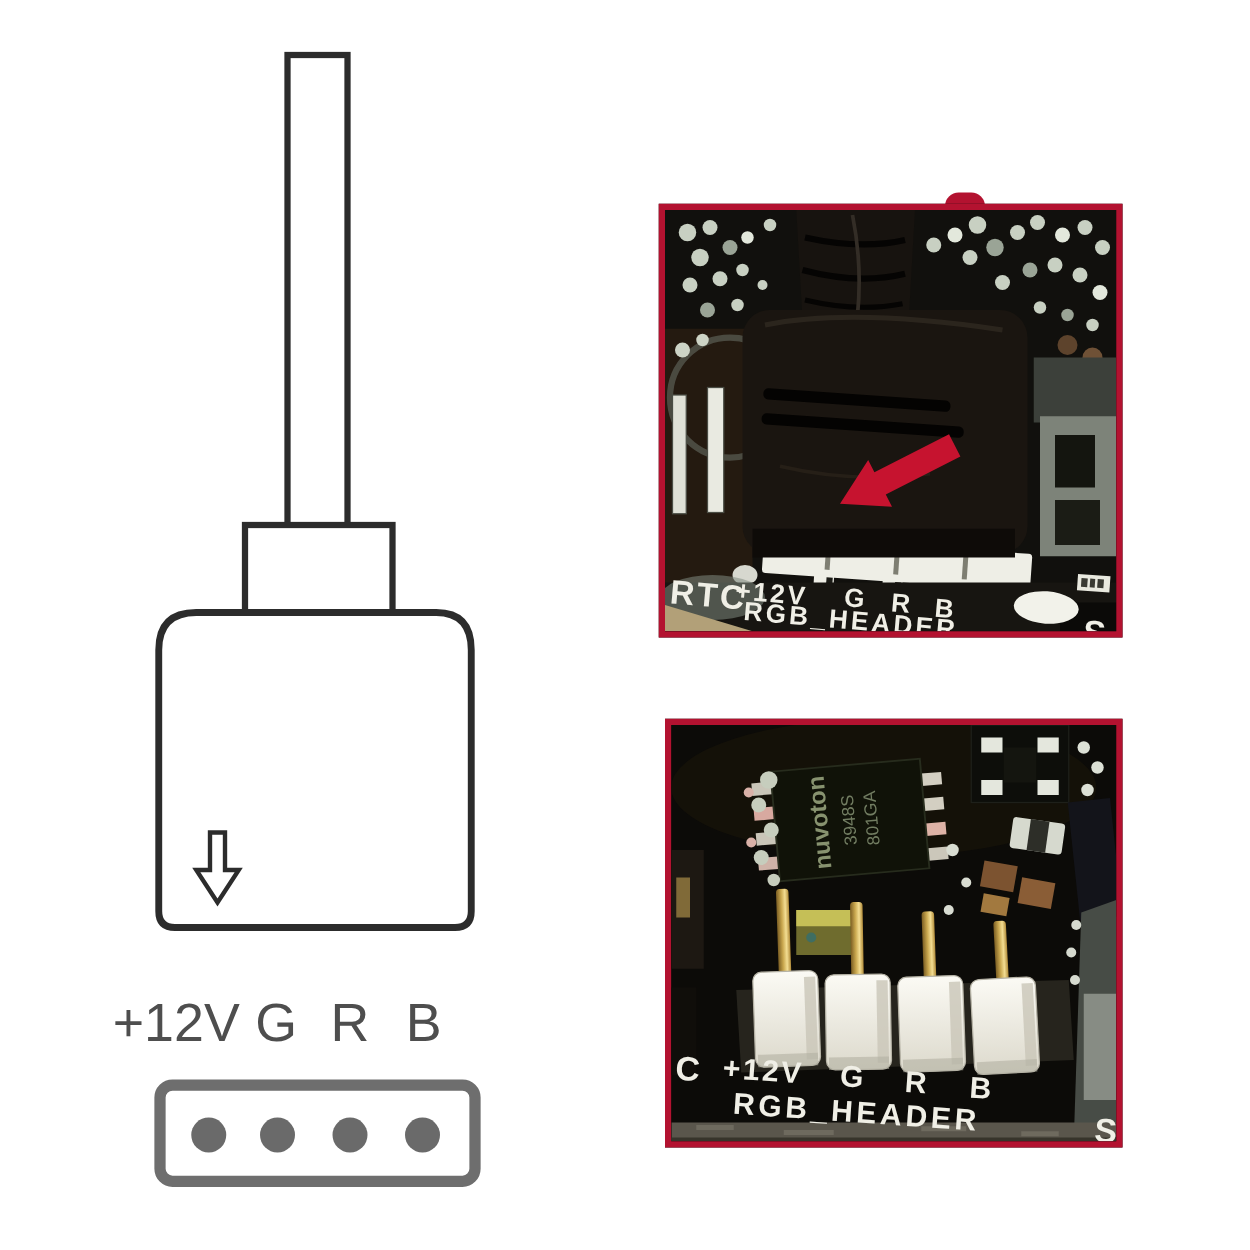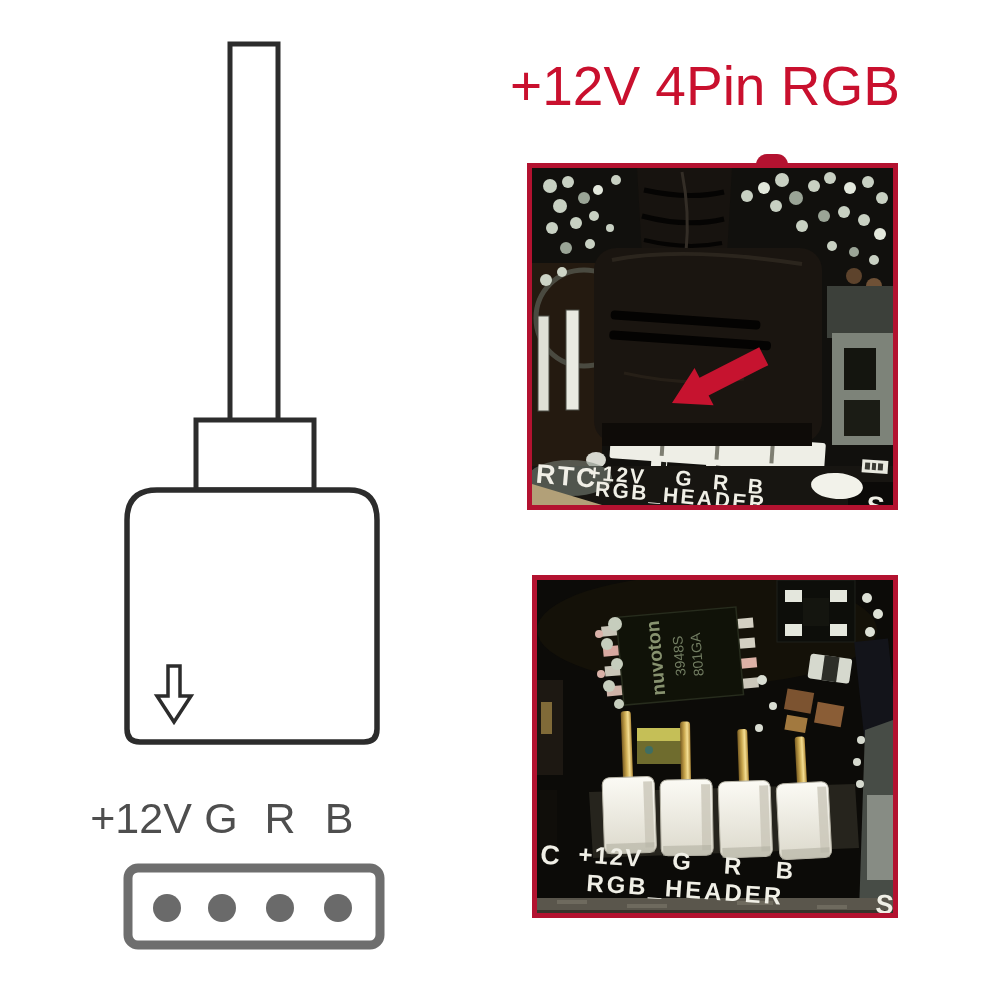--- a/index.html
+++ b/index.html
@@ -44,21 +44,20 @@
 
     <rect x="128" y="868" width="252" height="77" rx="10" fill="#ffffff" stroke="#6e6e6e" stroke-width="9"></rect>
     <g fill="#6a6a6a">
       <circle cx="167" cy="908" r="14"></circle>
       <circle cx="222" cy="908" r="14"></circle>
       <circle cx="280" cy="908" r="14"></circle>
       <circle cx="338" cy="908" r="14"></circle>
     </g>
   </svg>
 
-  <div id="title" class="abs">+12V 4Pin RGB</div>
 
   <div id="red-bump" class="abs"></div>
 
   <div id="photo-top" class="abs photo">
     <svg width="361" height="337" viewBox="0 0 361 337">
       <rect x="0" y="0" width="361" height="337" fill="#11100d"></rect>
 
       <g fill="#c8d0c2">
         <circle cx="18" cy="18" r="7"></circle>
           <circle cx="36" cy="14" r="6"></circle>

